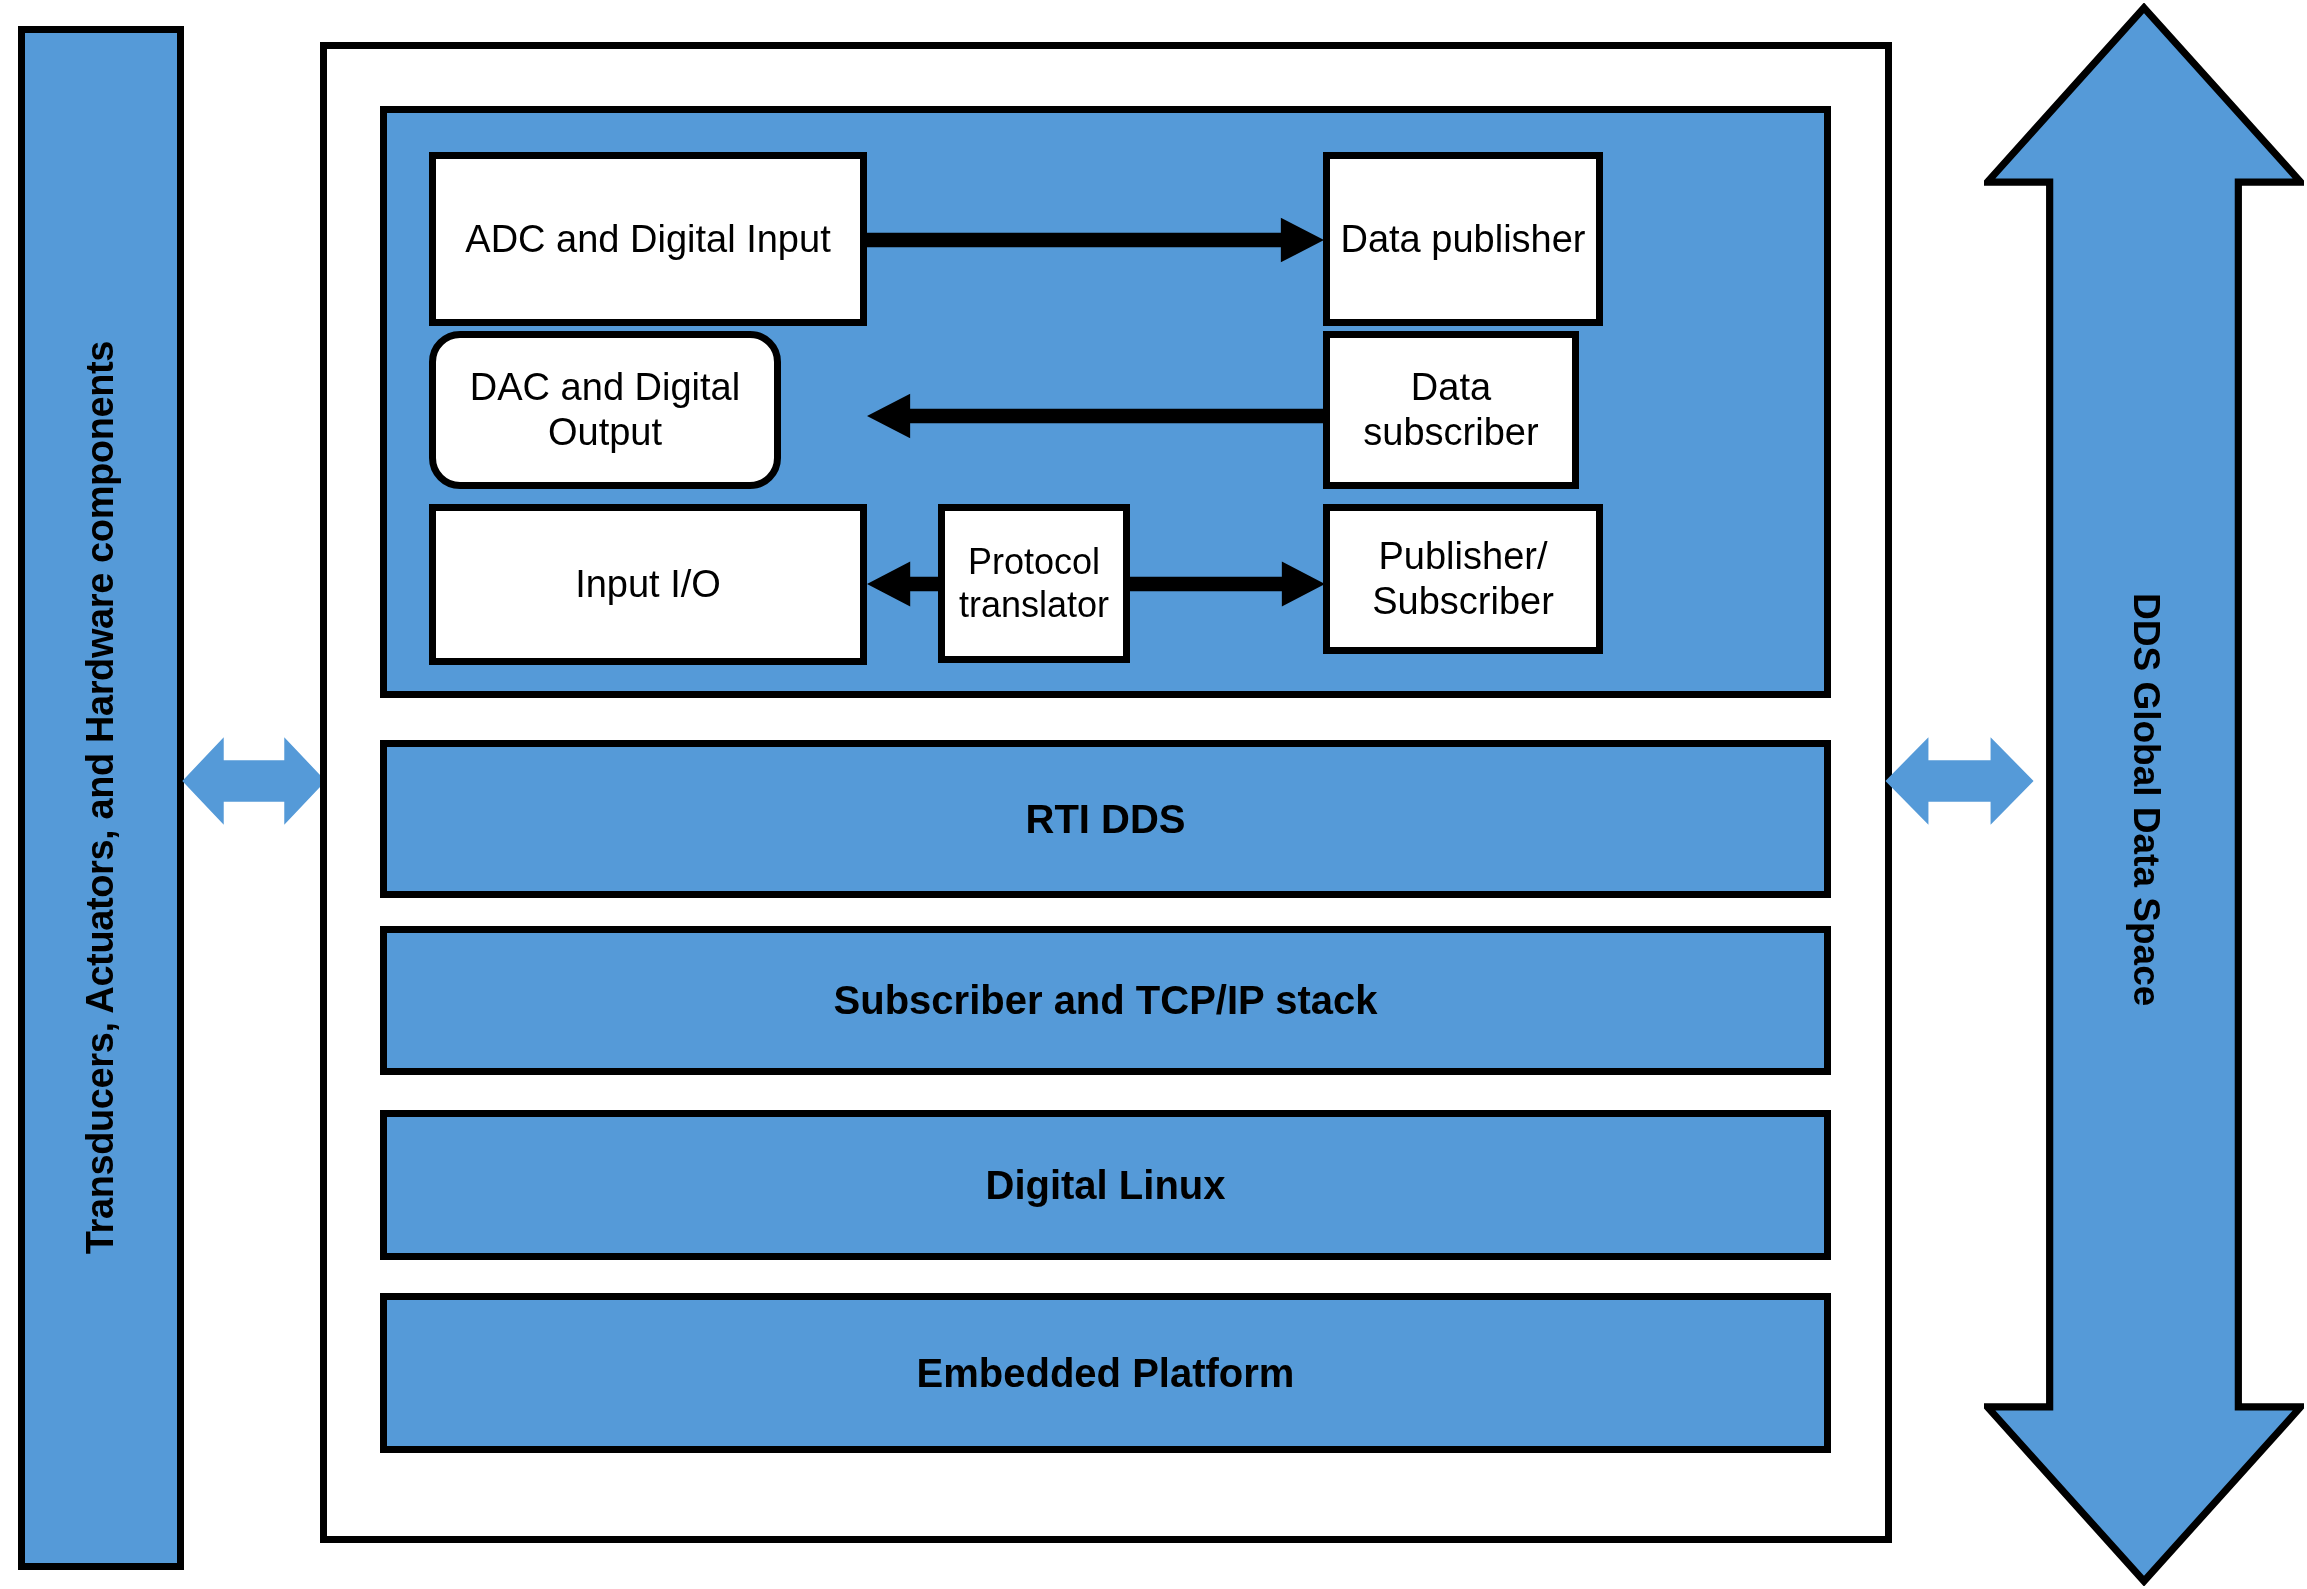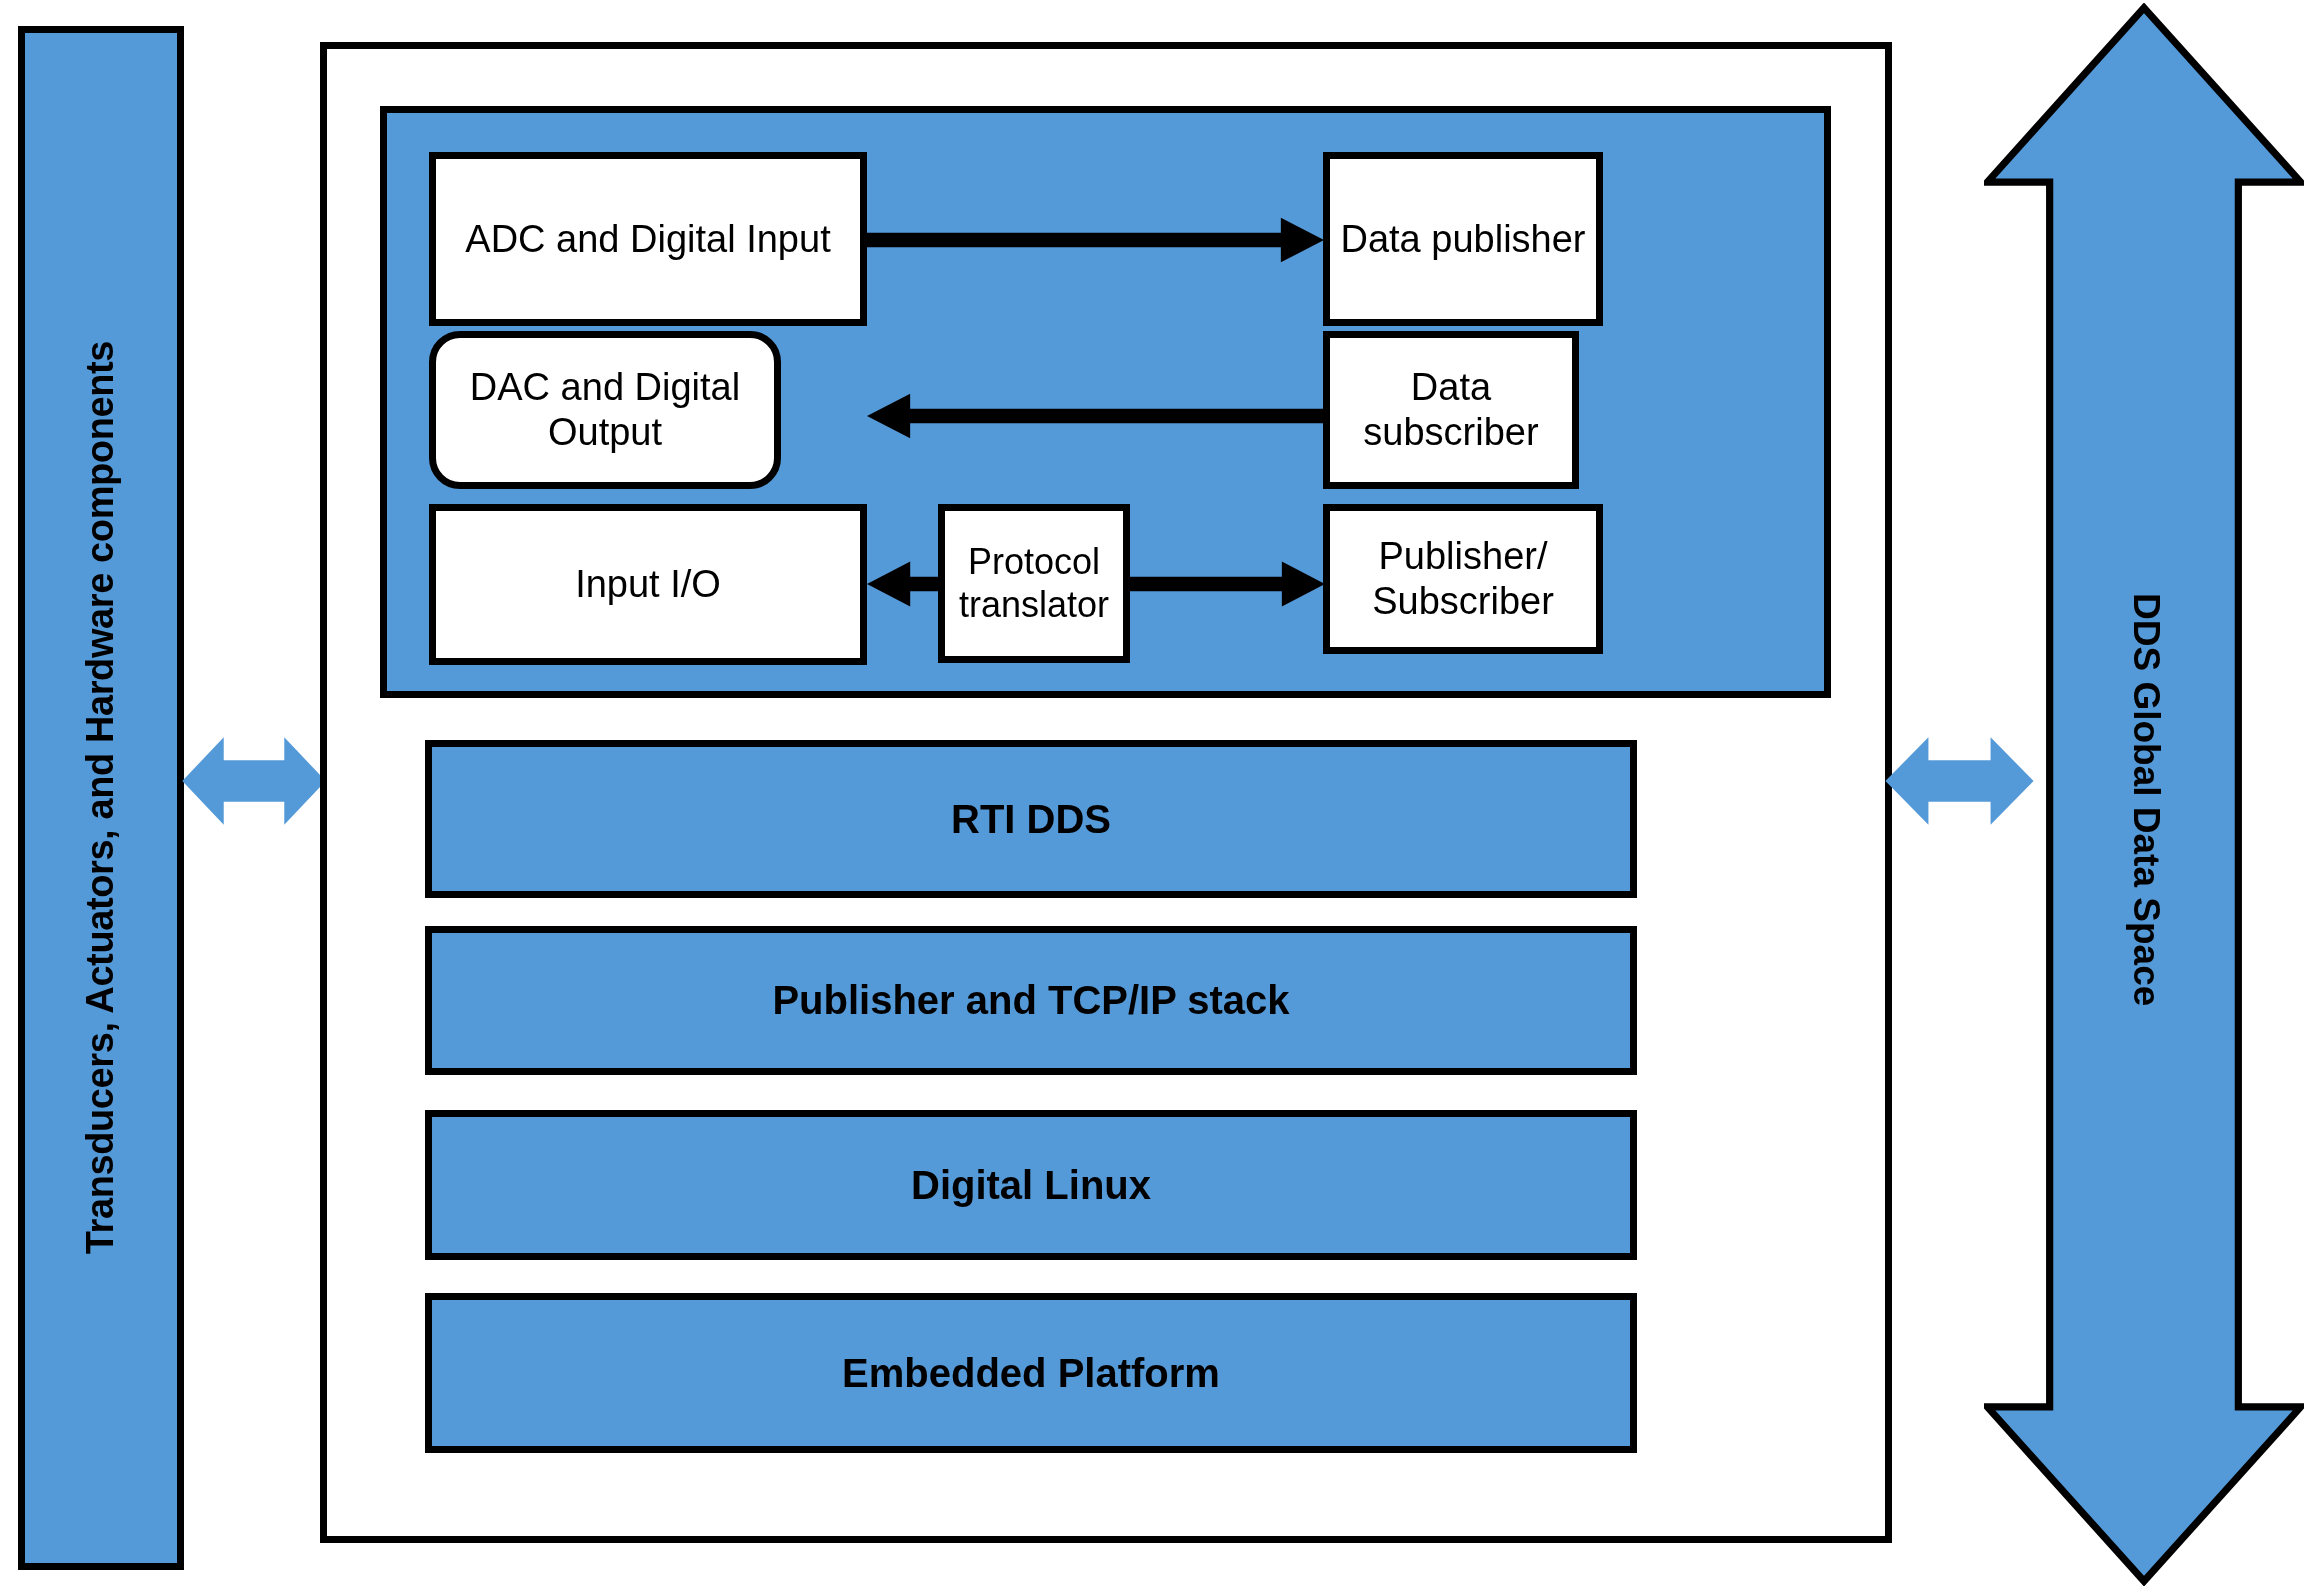--- a/index.html
+++ b/index.html
@@ -53,21 +53,21 @@
   
   #box-datapub{left:1323px;top:152px;width:280px;height:174px;}
   #box-datasub{left:1323px;top:331px;width:256px;height:158px;}
   #box-pubsub {left:1323px;top:504px;width:280px;height:150px;}
 
   
   .bar{
     background:var(--blue);border:7.2px solid #000;
     display:flex;align-items:center;justify-content:center;
     font-weight:bold;font-size:40px;color:#000;
-    left:380px;width:1212px;margin-left:45px;
+    left:380px;width:1451px;
   }
   #bar-rti     {top:740px;height:158px;}
   #bar-net     {top:926px;height:149px;}
   #bar-linux   {top:1110px;height:150px;}
   #bar-platform{top:1293px;height:160px;}
 
   
   #left-dbl-arrow{left:182px;top:734px;width:144px;height:94px;}
   #right-dbl-arrow{left:1885px;top:734px;width:149px;height:94px;}
   #dds-arrow{left:1984px;top:3.2px;width:320px;height:1583px;}
@@ -129,21 +129,21 @@
   </svg>
 </div>
 
 <div class="abs" style="left:1130px;top:560px;width:195px;height:48px;">
   <svg width="195" height="48" viewBox="0 0 244 60">
     <polygon points="0,21 190,21 190,2 244,30 190,58 190,39 0,39" fill="#000"></polygon>
   </svg>
 </div>
 
 <div class="abs bar" id="bar-rti">RTI DDS</div>
-<div class="abs bar" id="bar-net">Publisher and TCP/IP stack</div>
+<div class="abs bar" id="bar-net">Subscriber and TCP/IP stack</div>
 <div class="abs bar" id="bar-linux">Digital Linux</div>
 <div class="abs bar" id="bar-platform">Embedded Platform</div>
 
 <div class="abs" id="right-dbl-arrow">
   <svg width="149" height="94" viewBox="0 0 186 118">
     <polygon points="0,59 54,4 54,33 132,33 132,4 186,59 132,114 132,85 54,85 54,114" fill="#559AD8"></polygon>
   </svg>
 </div>
 
 <div class="abs" id="dds-arrow">

